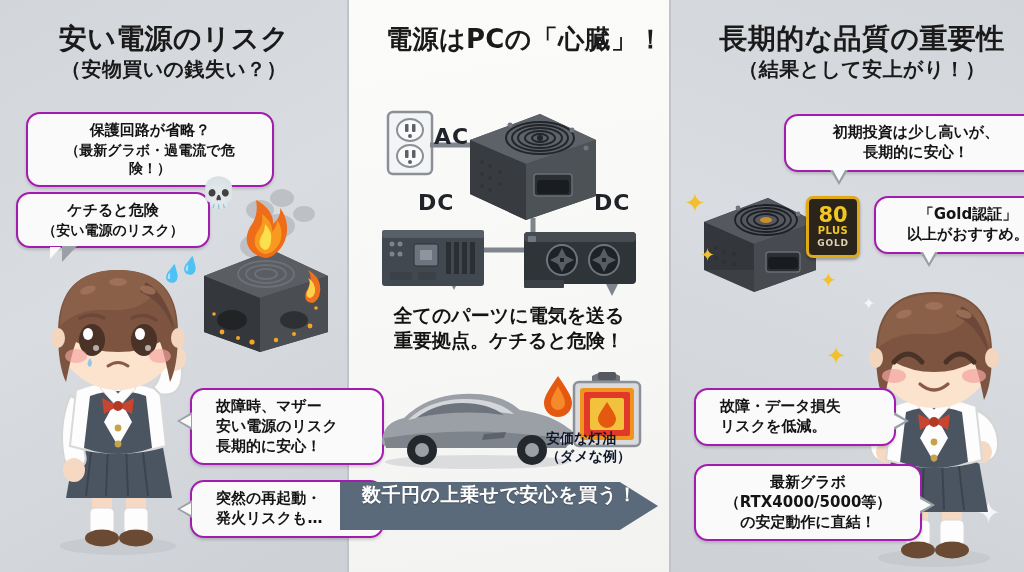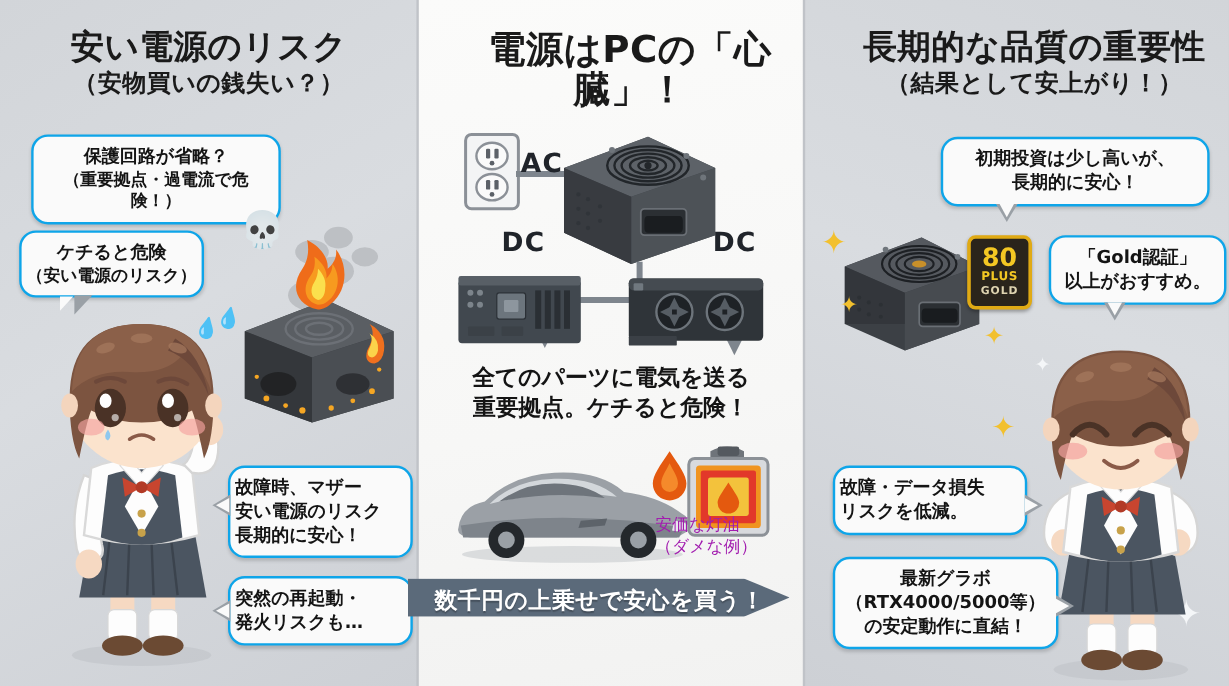--- a/index.html
+++ b/index.html
@@ -22,26 +22,26 @@
   #div1{left:347px;}
   #div2{left:669px;}
 
   
   .title{position:absolute;text-align:center;color:#1a1a1a;font-weight:bold;
     letter-spacing:.4px;line-height:1.05;}
   .title .t1{display:block;font-size:28px;}
   .title .t2{display:block;font-size:20px;margin-top:6px;}
   #title-left{left:0;width:348px;top:24px;}
   #title-mid{left:348px;width:322px;top:26px;}
-  #title-mid .t1{font-size:31px;padding-left:32px;}
+  #title-mid .t1{font-size:26px;padding-left:32px;}
   #title-right{left:685px;width:354px;top:24px;}
 
   
-  .bubble{position:absolute;background:#fafafa;border:2px solid #0ea5e9;
-    border-radius:14px;padding:7px 4px;color:#141414;font-weight:bold;
+  .bubble{position:absolute;background:#fafafa;border:2px solid #a21caf;
+    border-radius:14px;padding:7px 24px;color:#141414;font-weight:bold;
     font-size:15px;line-height:1.32;text-align:center;
     box-shadow:0 2px 3px rgba(0,0,0,.16);}
   .bubble.left-align{text-align:left;}
   .tail{position:absolute;width:0;height:0;}
   
   .tail-dl{border-top:16px solid #9aa0a6;border-right:15px solid transparent;}
   .tail-dl::after{content:"";position:absolute;left:-12px;top:-15px;
     border-top:12px solid #fafafa;border-right:11px solid transparent;}
   
   .tail-l{border-right:15px solid #9aa0a6;border-top:9px solid transparent;
@@ -59,33 +59,33 @@
   .tail-d{border-top:15px solid #9aa0a6;border-left:9px solid transparent;
     border-right:9px solid transparent;}
   .tail-d::after{content:"";position:absolute;left:-6px;top:-15px;
     border-top:11px solid #fafafa;border-left:6px solid transparent;
     border-right:6px solid transparent;}
 
   
   .char{position:absolute;}
 
   
-  #banner{position:absolute;left:340px;top:482px;width:318px;height:32px;
+  #banner{position:absolute;left:340px;top:482px;width:318px;height:48px;
     background:#5b6a7a;color:#fff;font-weight:bold;font-size:19px;
-    display:flex;align-items:flex-end;justify-content:flex-start;
+    display:flex;align-items:flex-start;justify-content:flex-start;
     padding-left:22px;box-sizing:border-box;
     clip-path:polygon(0 0, 88% 0, 100% 50%, 88% 100%, 0 100%);
     letter-spacing:.5px;text-shadow:0 1px 1px rgba(0,0,0,.25);font-family:Liberation Serif, serif;}
 
   
   #mid-caption{position:absolute;left:348px;width:322px;top:303px;
     text-align:center;font-weight:bold;font-size:19px;color:#141414;
     line-height:1.3;}
   #oil-caption{position:absolute;left:546px;top:430px;width:110px;
-    font-weight:normal;font-size:14px;color:#a21caf;line-height:1.25;}
+    font-weight:bold;font-size:14px;color:#0f172a;line-height:1.25;}
 
   .acdc{position:absolute;font-weight:bold;font-size:22px;color:#20242a;
     letter-spacing:1px;}
   #lbl-ac{left:434px;top:124px;}
   #lbl-dc1{left:418px;top:190px;}
   #lbl-dc2{left:594px;top:190px;}
 
   .badge80{position:absolute;left:806px;top:196px;width:48px;height:56px;
     background:#2a241b;border:3px solid #e0aa14;border-radius:7px;
     display:flex;flex-direction:column;align-items:center;justify-content:center;
@@ -120,21 +120,21 @@
     <span class="t1">電源はPCの「心臓」！</span>
   </div>
 
   <div class="title" id="title-right">
     <span class="t1">長期的な品質の重要性</span>
     <span class="t2">（結果として安上がり！）</span>
   </div>
 
   <div class="bubble" style="left:26px;top:112px;width:196px;">
     <div>保護回路が省略？</div>
-    <div style="font-size:14px;">（重要拠点・過電流で危険！）</div>
+    <div style="font-size:14px;">（最新グラボ・過電流で危険！）</div>
   </div>
 
   <div class="bubble" style="left:16px;top:192px;width:142px;">
     <div>ケチると危険</div>
     <div style="font-size:14px;">（安い電源のリスク）</div>
     <span class="tail tail-dl" style="left:44px;top:100%;"></span>
   </div>
 
   <div class="skull" style="left:200px;top:178px;">💀</div>
 

